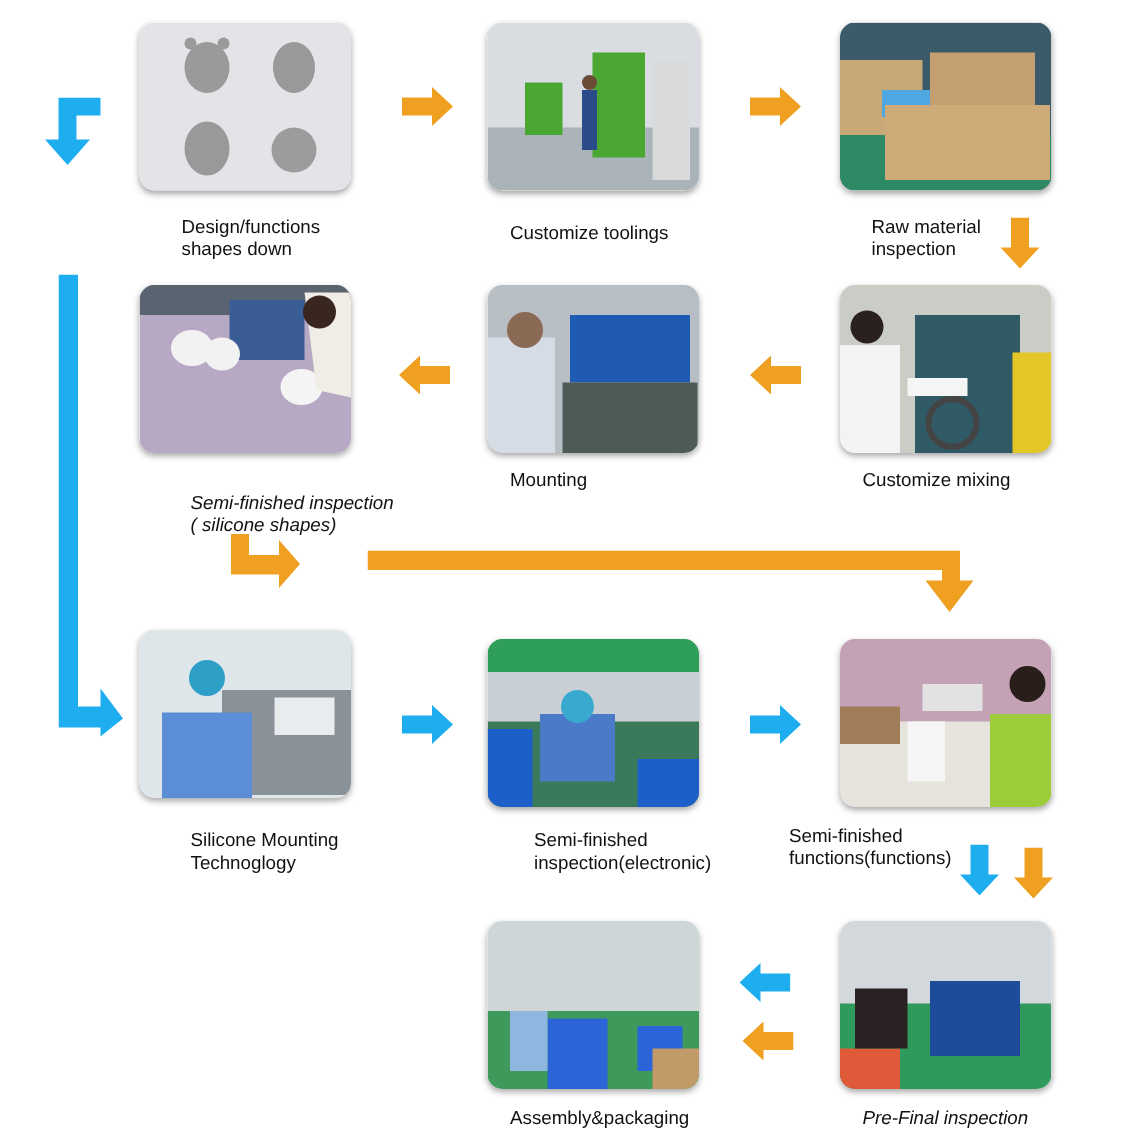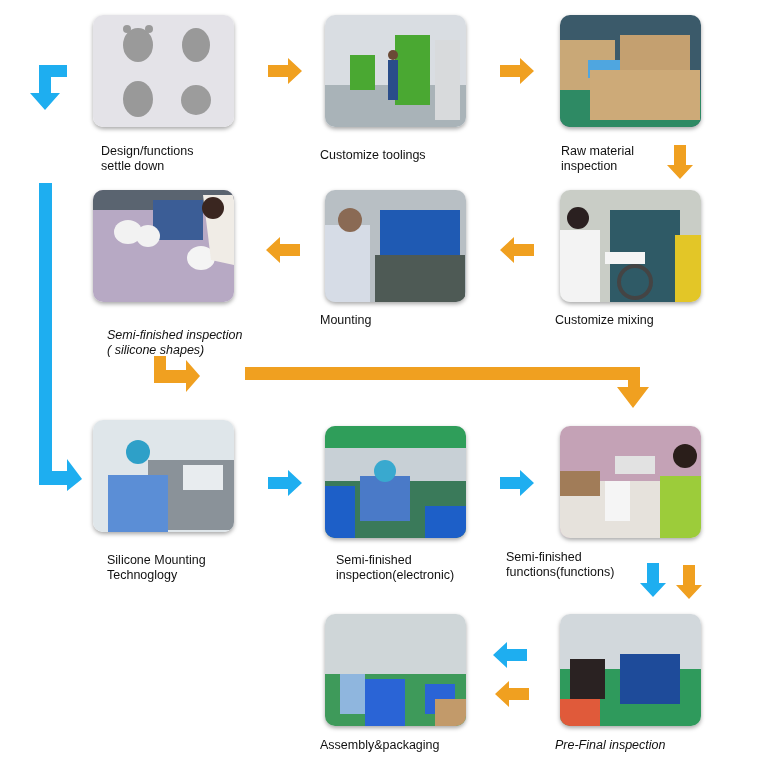--- a/index.html
+++ b/index.html
@@ -1,21 +1,21 @@
 <!DOCTYPE html>
 <html><head>
   <meta charset="utf-8">
   <style>
     html, body { margin: 0; padding: 0; background: #ffffff; }
     body { width: 761px; height: 762px; position: relative; overflow: hidden;
            font-family: "Liberation Sans", sans-serif; color: #111; }
     .photo { position: absolute; width: 141px; height: 112px; border-radius: 10px;
              overflow: hidden; box-shadow: 0 2px 4px rgba(0,0,0,0.35); }
     .photo svg { width: 100%; height: 100%; display: block; }
-    .label { position: absolute; font-size: 12.5px; line-height: 15px; white-space: nowrap; }
+    .label { position: absolute; font-size: 12.5px; line-height: 15px; white-space: nowrap; margin-left: 20px; }
     .center { text-align: left; }
     .arrow { position: absolute; }
     .arrow svg { display: block; }
   </style>
 </head>
 <body>
 
 <svg width="0" height="0" style="position:absolute">
   <defs>
     <symbol id="arr-right" viewBox="0 0 34 26">
@@ -36,21 +36,21 @@
     <ellipse cx="45" cy="30" rx="15" ry="17" fill="#9a9a9a"></ellipse>
     <circle cx="34" cy="14" r="4" fill="#9a9a9a"></circle>
       <circle cx="56" cy="14" r="4" fill="#9a9a9a"></circle>
     <ellipse cx="103" cy="30" rx="14" ry="17" fill="#999"></ellipse>
     <ellipse cx="45" cy="84" rx="15" ry="18" fill="#999"></ellipse>
     <circle cx="103" cy="85" r="15" fill="#9c9c9c"></circle>
   </svg>
 </div>
 <div class="label" style="left:101px;top:144px;">
   <div>Design/functions</div>
-  <div>settle down</div>
+  <div>shapes down</div>
 </div>
 
 <div class="photo" style="left:325px;top:15px;">
   <svg viewBox="0 0 141 112" preserveAspectRatio="none">
     <rect width="141" height="112" fill="#d9dde2"></rect>
     <rect y="70" width="141" height="42" fill="#a9b3b8"></rect>
     <rect x="70" y="20" width="35" height="70" fill="#4aa832"></rect>
     <rect x="25" y="40" width="25" height="35" fill="#4aa832"></rect>
     <rect x="110" y="25" width="25" height="80" fill="#d8dadc"></rect>
     <rect x="63" y="45" width="10" height="40" fill="#2a4d8a"></rect>

